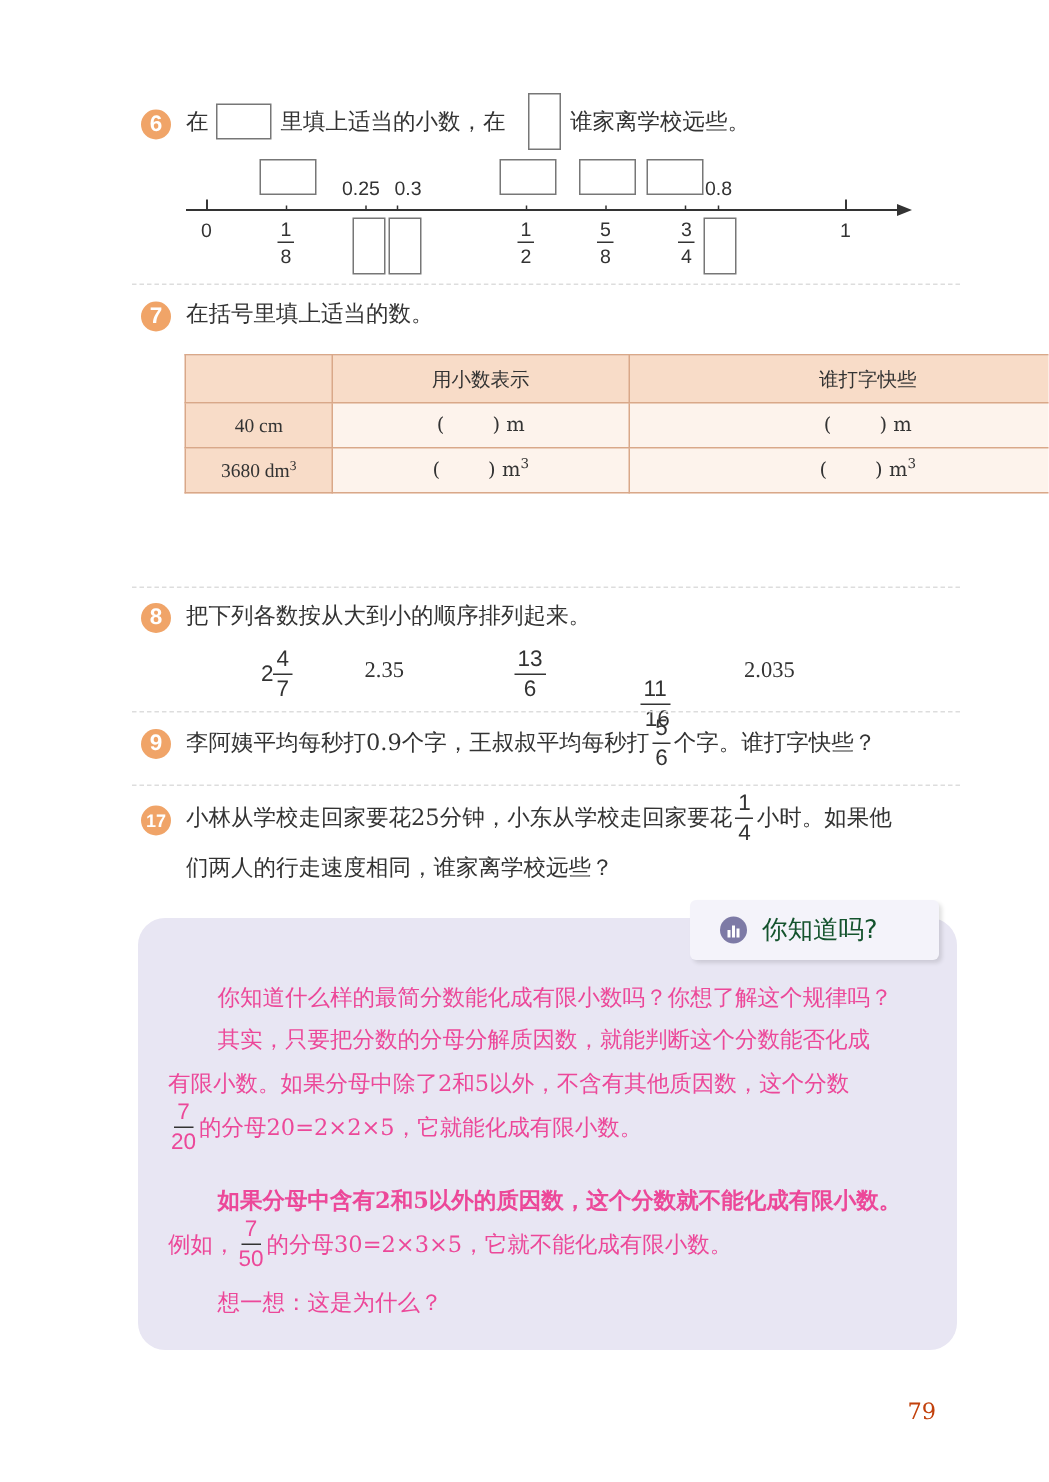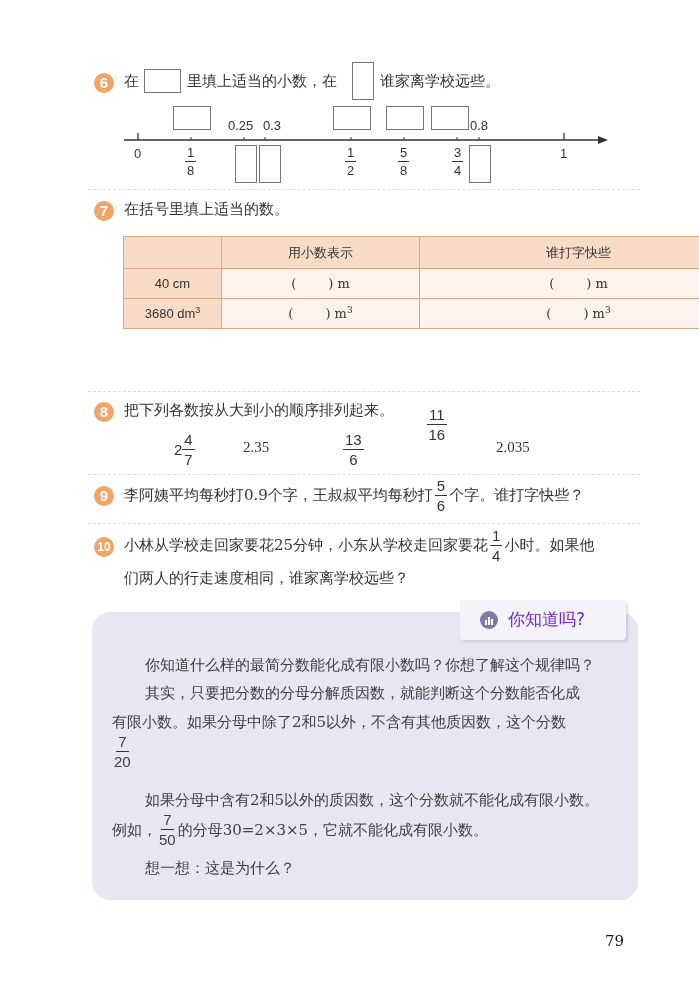--- a/index.html
+++ b/index.html
@@ -9,31 +9,31 @@
   .sep { position: absolute; left: 88px; width: 552px; border-top: 1.5px dashed #ddd; }
   .box { position: absolute; border: 1.3px solid #777; background: #fff; }
   .sans { font-family: Liberation Serif, serif; }
   .frac { display: inline-flex; flex-direction: column; align-items: center; vertical-align: middle; font-family: "Liberation Sans", sans-serif; line-height: 1; }
   .frac .n { border-bottom: 1.2px solid #333; padding: 0 2px 2px; }
   .frac .d { padding-top: 2px; }
   .tick-label { position: absolute; font-family: "Liberation Sans", sans-serif; font-size: 13px; color: #333; text-align: center; }
   table { position: absolute; left: 123px; top: 236px; width: 615px; border-collapse: collapse; font-size: 13px; }
   td { border: 1.3px solid #d9a889; height: 30px; text-align: center; }
   tr.head td { background: #f8dcc8; height: 32px; }
-  td.rowlabel { background: #f8dcc8; width: 98px; font-family: Liberation Sans, sans-serif; }
+  td.rowlabel { background: #f8dcc8; width: 98px; font-family: Liberation Serif, serif; }
   td.cell { background: #fdf3ec; }
   .paren { display: inline-block; }
   .paren .gap { display: inline-block; width: 32px; }
   .info-box { position: absolute; left: 92px; top: 612px; width: 546px; height: 288px; background: #e8e6f3; border-radius: 18px; }
   .info-tab { position: absolute; left: 460px; top: 600px; width: 166px; height: 40px; background: #f4f3fa; border-radius: 4px; box-shadow: 2px 2px 3px rgba(0,0,0,0.12); }
   .info-tab .icon { position: absolute; left: 20px; top: 11px; width: 18px; height: 18px; border-radius: 50%; background: #7d7aa6; }
   .info-tab .icon i { position: absolute; bottom: 4px; width: 2px; background: #fff; }
-  .info-tab .title { position: absolute; left: 48px; top: 8px; font-family: "DejaVu Sans", sans-serif; font-size: 17px; color: #6d28d9; }
-  .para { position: absolute; font-size: 15px; color: #404040; white-space: nowrap; line-height: 20px; text-align: center; }
-  .page-num { position: absolute; left: 605px; top: 932px; font-size: 15px; color: #0f172a; }
+  .info-tab .title { position: absolute; left: 48px; top: 8px; font-family: "DejaVu Sans", sans-serif; font-size: 17px; color: #14532d; }
+  .para { position: absolute; font-size: 15px; color: #ec4899; white-space: nowrap; line-height: 20px; text-align: center; }
+  .page-num { position: absolute; left: 605px; top: 932px; font-size: 15px; color: #c2410c; }
 </style>
 </head>
 <body>
 
 <div class="num-badge" style="left:94px;top:73px;">6</div>
 <div class="q-text" style="left:124px;top:72px;">在</div>
 <div class="box" style="left:144px;top:69px;width:37px;height:24px;"></div>
 <div class="q-text" style="left:187px;top:72px;">里填上适当的小数，在</div>
 <div class="box" style="left:352px;top:62px;width:22px;height:38px;"></div>
 <div class="q-text" style="left:380px;top:72px;">谁家离学校远些。</div>
@@ -119,39 +119,39 @@
   <span style="vertical-align:middle;">2</span><span class="frac">
       <span class="n">4</span>
       <span class="d">7</span>
     </span>
 </div>
 <div class="sans" style="position:absolute;left:243px;top:439px;font-size:15px;">2.35</div>
 <div class="frac" style="position:absolute;left:343px;top:432px;font-size:15px;">
     <span class="n">13</span>
     <span class="d">6</span>
   </div>
-<div class="frac" style="position:absolute;left:427px;top:407px;font-size:15px;">
+<div class="frac" style="position:absolute;left:427px;top:452px;font-size:15px;align-items:flex-end;">
     <span class="n">11</span>
     <span class="d">16</span>
   </div>
 <div class="sans" style="position:absolute;left:496px;top:439px;font-size:15px;">2.035</div>
 
 <div class="sep" style="top:474px;"></div>
 
 <div class="num-badge" style="left:94px;top:486px;">9</div>
 <div class="q-text" style="left:124px;top:478px;">
   <span style="vertical-align:middle;">李阿姨平均每秒打0.9个字，王叔叔平均每秒打</span><span class="frac" style="font-size:15px;margin:0 2px;">
       <span class="n">5</span>
       <span class="d">6</span>
     </span><span style="vertical-align:middle;">个字。谁打字快些？</span>
 </div>
 
 <div class="sep" style="top:523px;"></div>
 
-<div class="num-badge" style="left:94px;top:537px;font-size:12px;">10</div>
+<div class="num-badge" style="left:94px;top:537px;font-size:12px;">17</div>
 <div class="q-text" style="left:124px;top:528px;">
   <span style="vertical-align:middle;margin-top:16px;">小林从学校走回家要花25分钟，小东从学校走回家要花</span><span class="frac" style="font-size:15px;margin:0 2px;">
       <span class="n">1</span>
       <span class="d">4</span>
     </span><span style="vertical-align:middle;">小时。如果他</span>
 </div>
 <div class="q-text" style="left:124px;top:569px;">们两人的行走速度相同，谁家离学校远些？</div>
 
 <div class="info-box"></div>
 <div class="info-tab">
@@ -163,23 +163,23 @@
   <span class="title">你知道吗?</span>
 </div>
 
 <div class="para" style="left:145px;top:655px;">你知道什么样的最简分数能化成有限小数吗？你想了解这个规律吗？</div>
 <div class="para" style="left:145px;top:683px;">其实，只要把分数的分母分解质因数，就能判断这个分数能否化成</div>
 <div class="para" style="left:112px;top:712px;">有限小数。如果分母中除了2和5以外，不含有其他质因数，这个分数</div>
 <div class="para" style="left:112px;top:734px;">
   <span class="frac" style="font-size:15px;margin:0 2px;">
       <span class="n">7</span>
       <span class="d">20</span>
-    </span>
+    </span><span style="vertical-align:middle;">的分母20=2×2×5，它就能化成有限小数。</span>
 </div>
-<div class="para" style="left:145px;top:790px;">如果分母中含有2和5以外的质因数，这个分数就不能化成有限小数。</div>
+<div class="para" style="left:145px;top:790px;font-weight:bold;">如果分母中含有2和5以外的质因数，这个分数就不能化成有限小数。</div>
 <div class="para" style="left:112px;top:812px;">
   <span style="vertical-align:middle;">例如，</span><span class="frac" style="font-size:15px;margin:0 2px;">
       <span class="n">7</span>
       <span class="d">50</span>
     </span><span style="vertical-align:middle;">的分母30=2×3×5，它就不能化成有限小数。</span>
 </div>
 <div class="para" style="left:145px;top:858px;">想一想：这是为什么？</div>
 
 <div class="page-num">79</div>
 

